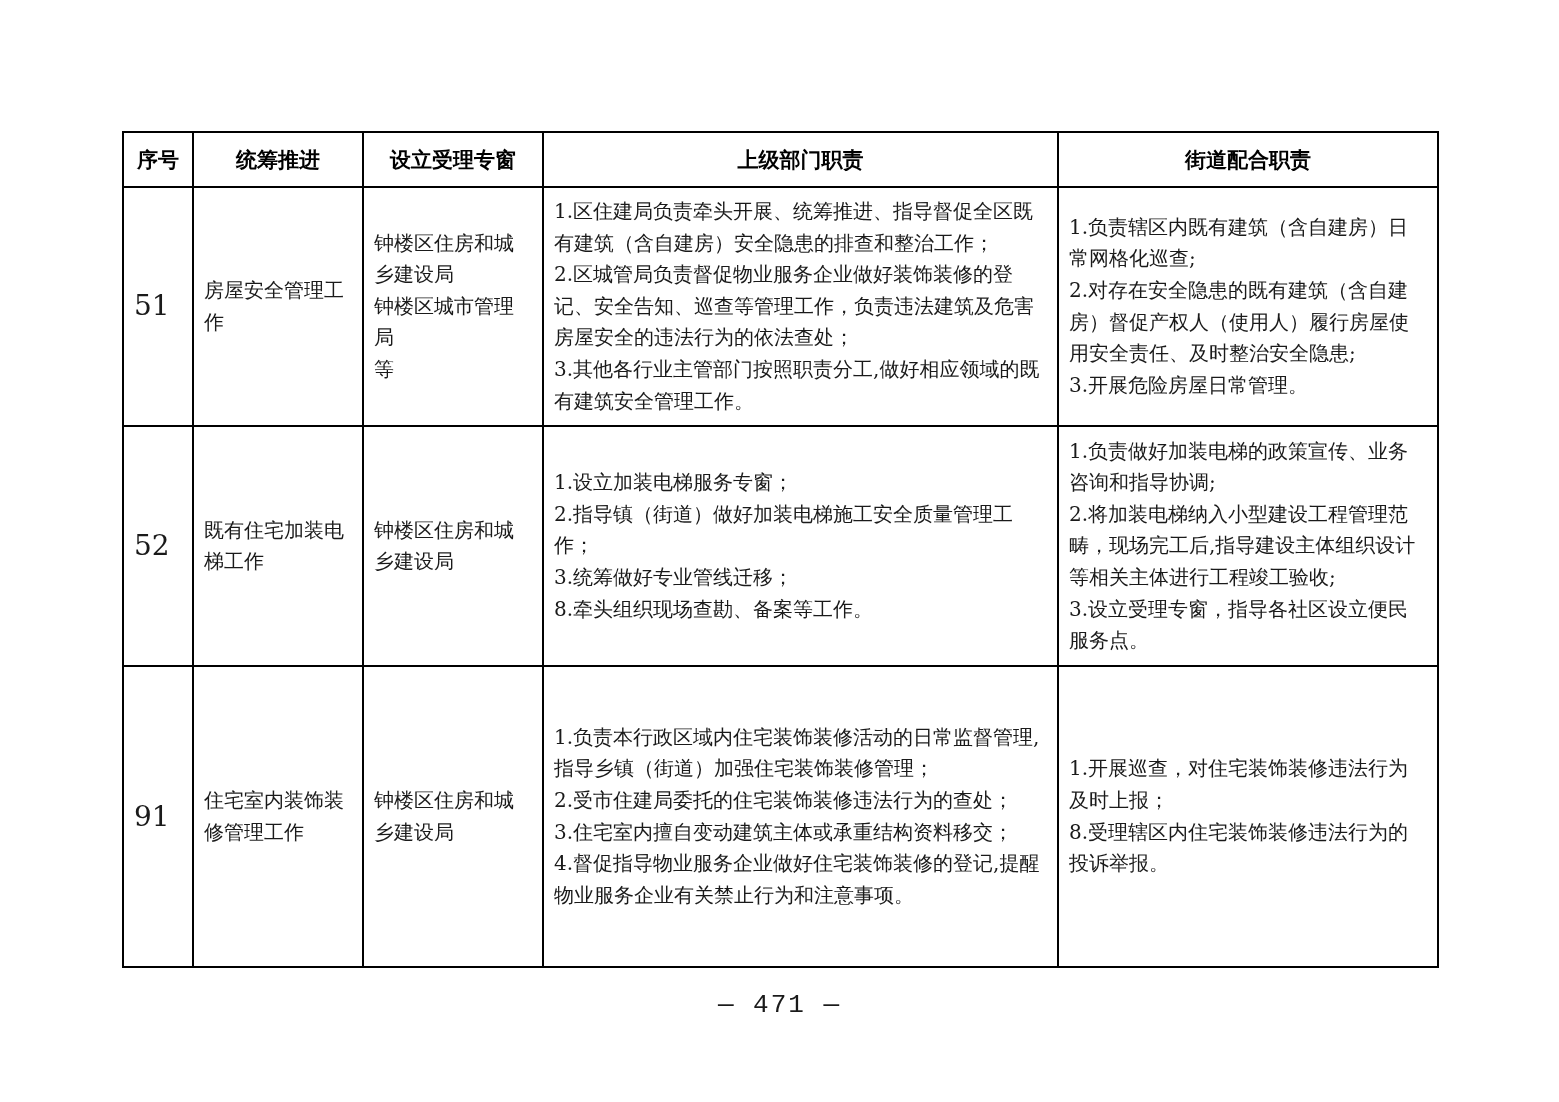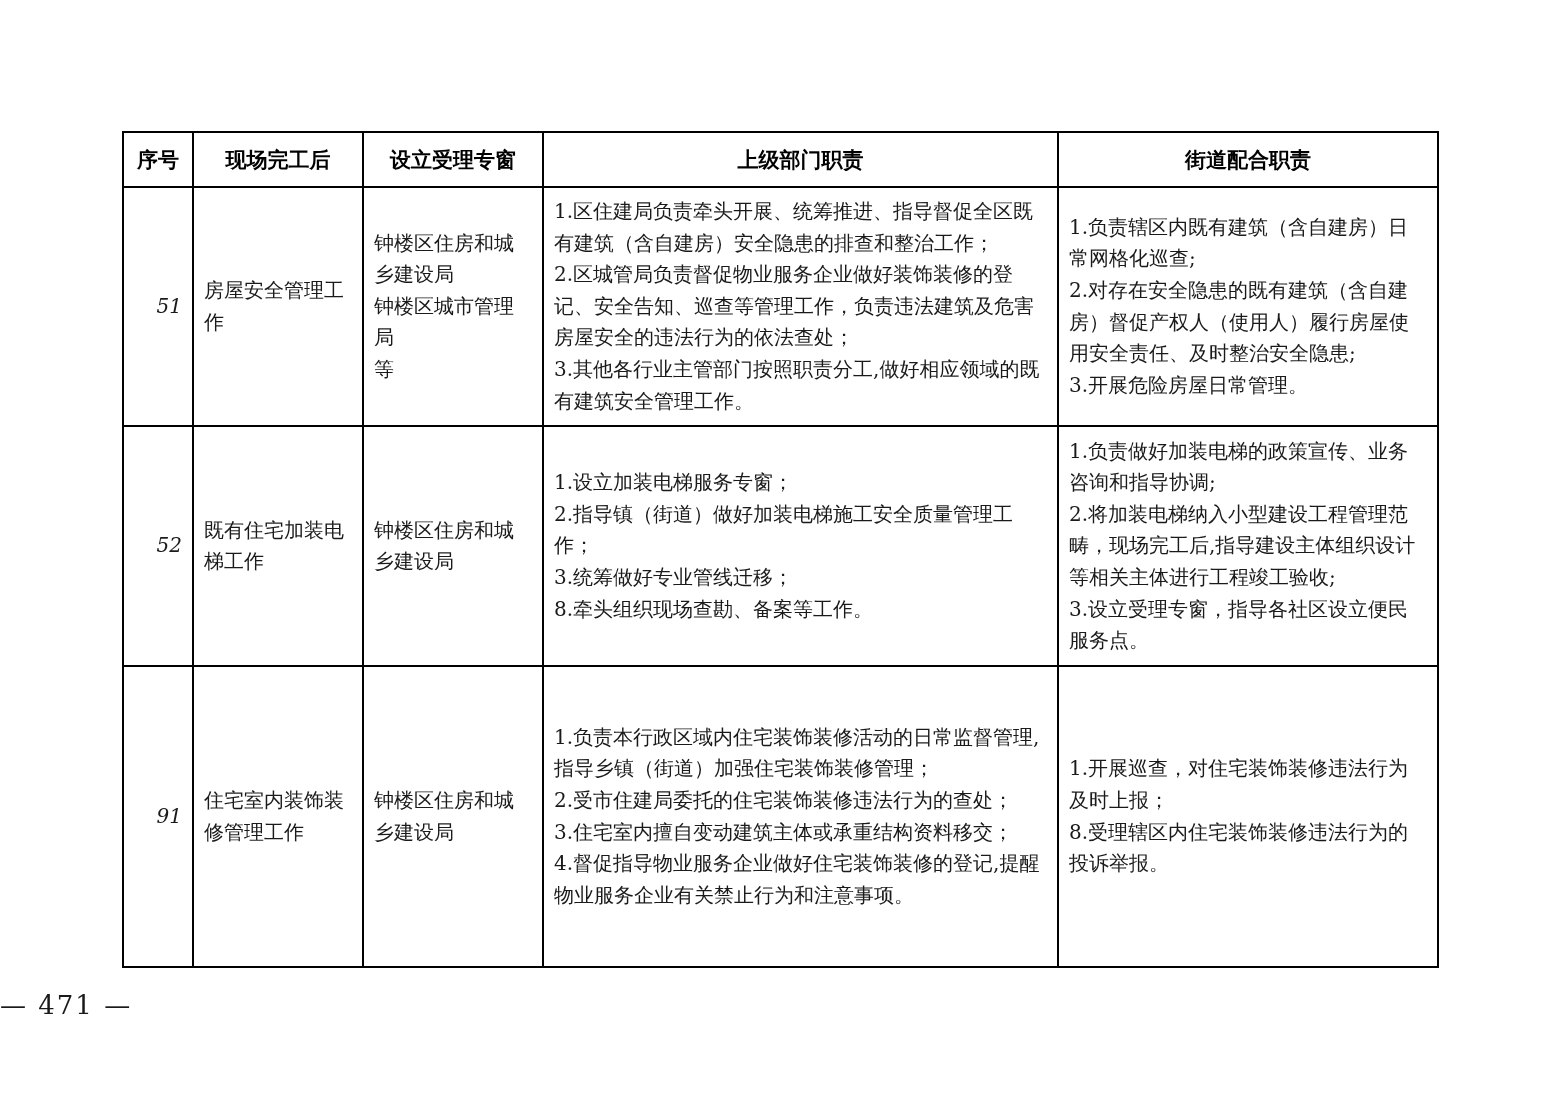--- a/index.html
+++ b/index.html
@@ -48,53 +48,53 @@
     color: #000000;
   }
   table.duties td {
     font-size: 20px;
     line-height: 1.58;
     padding: 8px 10px;
     white-space: pre-line;
     text-align: left;
   }
   table.duties td.no {
-    text-align: right;
+    text-align: left;
     white-space: normal;
-    font-size: 20px;
-    font-style: italic;
+    font-size: 28px;
   }
   .page-footer {
     position: absolute;
     left: 0;
     top: 990px;
     width: 100%;
-    text-align: left;
+    text-align: center;
     font-size: 26px;
     letter-spacing: 2px;
     color: #1a1a1a;
+    font-family: Liberation Mono, monospace;
   }
 </style>
 </head>
 <body>
 
 <div class="page">
 
   <table class="duties">
     <colgroup>
       <col class="c-no">
         <col class="c-name">
         <col class="c-dept">
         <col class="c-sup">
         <col class="c-street">
     </colgroup>
     <thead>
       <tr>
         <th>序号</th>
-        <th>现场完工后</th>
+        <th>统筹推进</th>
         <th>设立受理专窗</th>
         <th>上级部门职责</th>
         <th>街道配合职责</th>
       </tr>
     </thead>
     <tbody>
       <tr class="r0">
         <td class="no">51</td>
         <td>房屋安全管理工作</td>
         <td>钟楼区住房和城乡建设局

